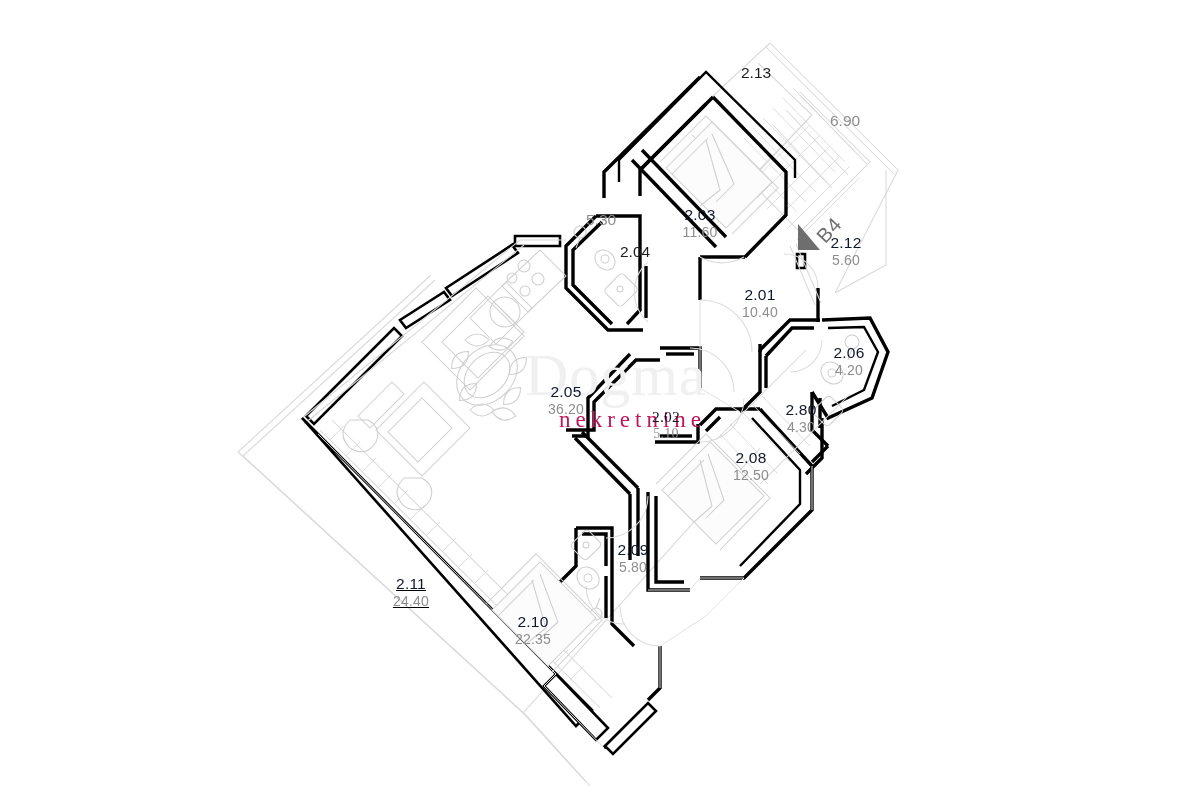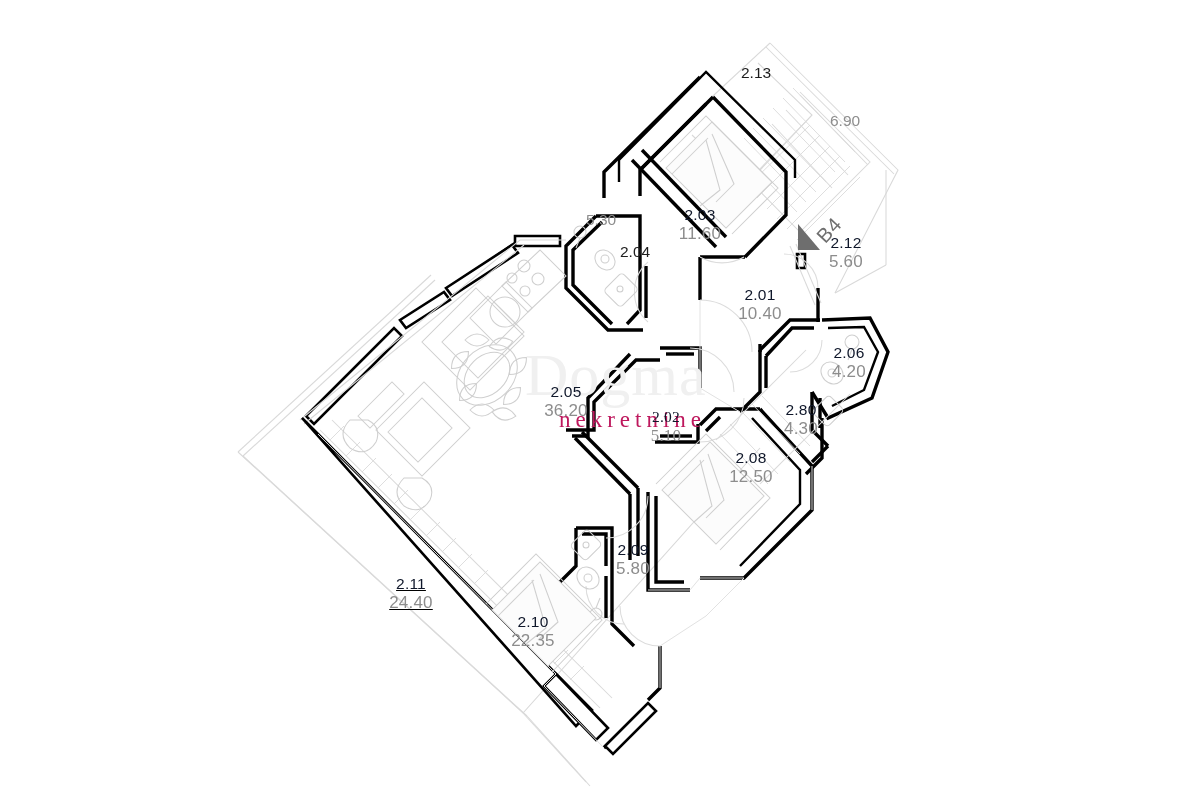--- a/index.html
+++ b/index.html
@@ -21,21 +21,21 @@
   .lbl .room-no{
     display:block;
     font-size:15.5px;
     color:#0f172a;
     letter-spacing:.2px;
     line-height:1.18;
     text-align:center;
   }
   .lbl .room-area{
     display:block;
-    font-size:17px;
+    font-size:14px;
     color:#8d8d8d;
     letter-spacing:.2px;
     line-height:1.18;
     text-align:center;
   }
 
   .solo{position:absolute;font-size:15.5px;font-family:"Liberation Sans",sans-serif;white-space:nowrap;}
   .solo.dark{color:#1d1d1d;}
   .solo.grey{color:#8d8d8d;}
 

